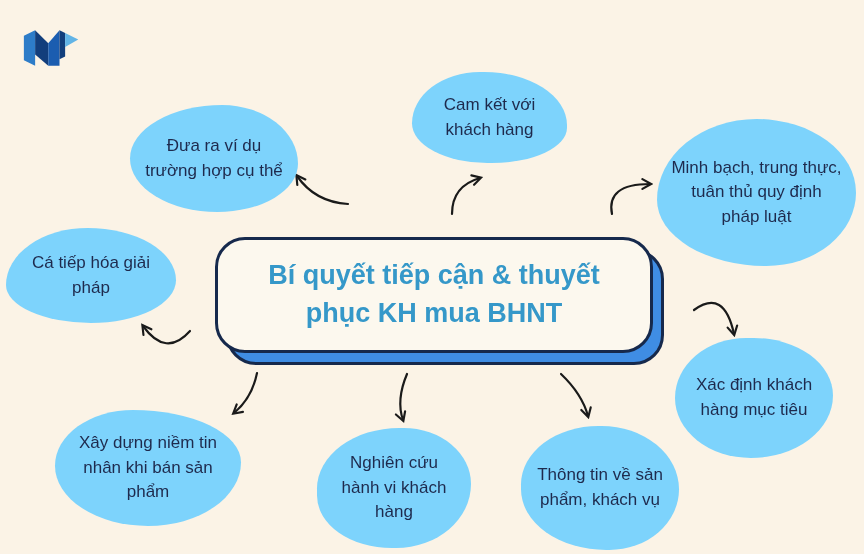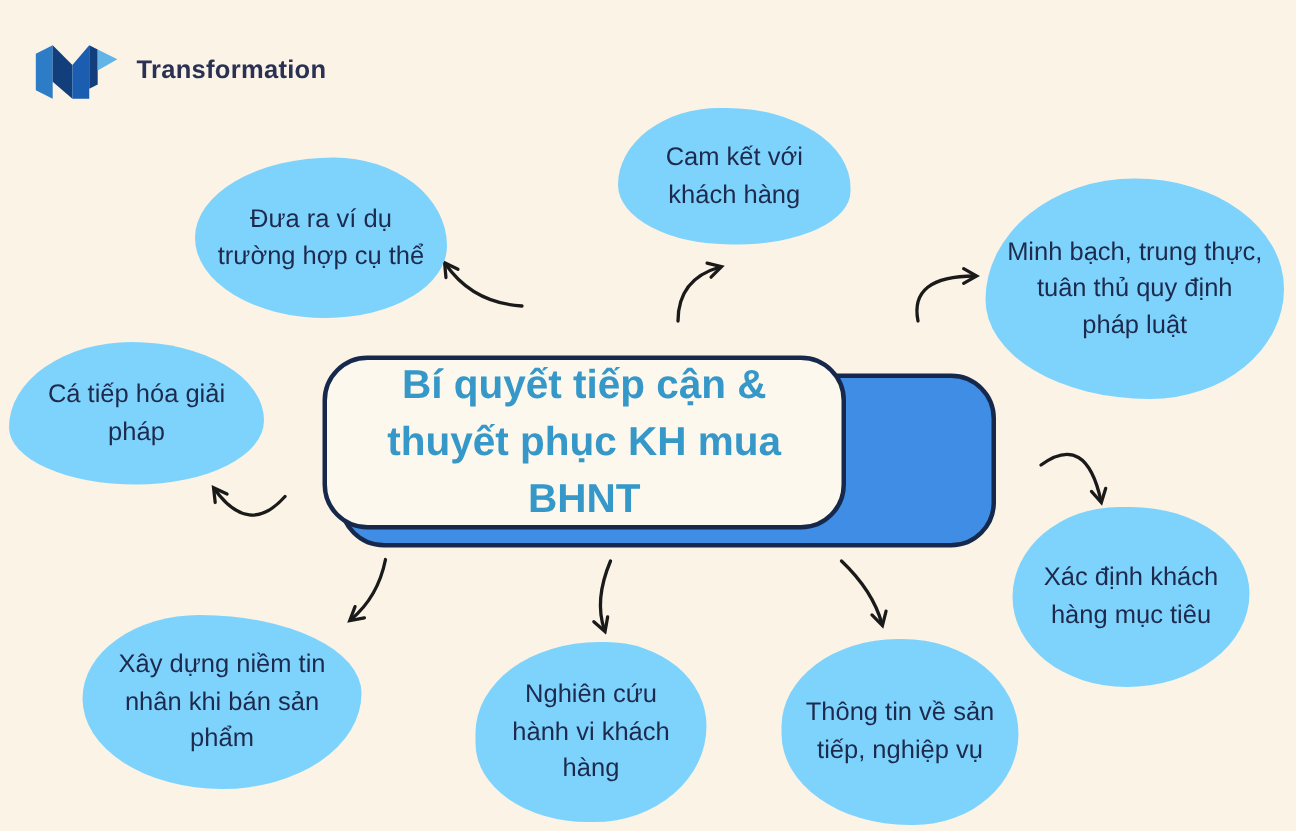--- a/index.html
+++ b/index.html
@@ -16,21 +16,21 @@
   .logo-mark { width:60px; height:38px; display:block; }
   .logo-word { font-size:17px; font-weight:700; color:#2A3153; letter-spacing:.2px; }
 
   
   .central-wrap { position:absolute; left:215px; top:237px; width:438px; height:116px; }
   .central-shadow {
     position:absolute; left:11px; top:12px; width:438px; height:116px;
     background:#3F8DE4; border:3px solid #16294C; border-radius:30px;
   }
   .central-box {
-    position:absolute; left:0; top:0; width:349px; height:116px;
+    position:absolute; left:0; top:0; width:438px; height:116px;
     background:#FCF8EE; border:3.5px solid #16294C; border-radius:30px;
     display:flex; align-items:center; justify-content:center; text-align:center;
     color:#3598C9; font-weight:700; font-size:27px; line-height:1.4;
     padding:0 22px;
   }
 
   
   .bubble {
     position:absolute; background:#7dd3fc; color:#1E2A4D;
     display:flex; align-items:center; justify-content:center; text-align:center;
@@ -52,21 +52,20 @@
 <body>
 
 <div class="logo">
   <svg class="logo-mark" viewBox="0 0 64 40" aria-hidden="true">
     <polygon points="2,8 14,2 14,40 2,34" fill="#2D7CC8"></polygon>
     <polygon points="14,2 28,16 28,40 14,28" fill="#123E7C"></polygon>
     <polygon points="28,16 40,2 40,40 28,40" fill="#1B5DB0"></polygon>
     <polygon points="40,2 46,5 46,30 40,33" fill="#123E7C"></polygon>
     <polygon points="46,5 60,12 46,20" fill="#62B4E6"></polygon>
   </svg>
-  <span class="logo-word">Transformation</span>
 </div>
 
 <svg class="arrows" viewBox="0 0 864 554" aria-hidden="true">
   <defs>
     <marker id="ah" viewBox="0 0 12 12" refX="9" refY="6" markerWidth="13" markerHeight="13" orient="auto" markerUnits="userSpaceOnUse">
       <path d="M2,1.5 L10,6 L2,10.5" fill="none" stroke="#1A1A1A" stroke-width="2" stroke-linecap="round"></path>
     </marker>
   </defs>
   <g fill="none" stroke="#1A1A1A" stroke-width="2.2" stroke-linecap="round">
     <path d="M348,204 Q315,202 297,176" marker-end="url(#ah)"></path>
@@ -95,21 +94,21 @@
 <div class="bubble" id="b-xacdinh">
   <span>Xác định khách hàng mục tiêu</span>
 </div>
 <div class="bubble" id="b-xaydung">
   <span>Xây dựng niềm tin nhân khi bán sản phẩm</span>
 </div>
 <div class="bubble" id="b-nghiencuu">
   <span>Nghiên cứu hành vi khách hàng</span>
 </div>
 <div class="bubble" id="b-thongtin">
-  <span>Thông tin về sản tiếp, nghiệp vụ</span>
+  <span>Thông tin về sản phẩm, khách vụ</span>
 </div>
 
 <div class="central-wrap">
   <div class="central-shadow"></div>
   <div class="central-box">
     <span>Bí quyết tiếp cận &amp; thuyết phục KH mua BHNT</span>
   </div>
 </div>
 
 </body></html>

